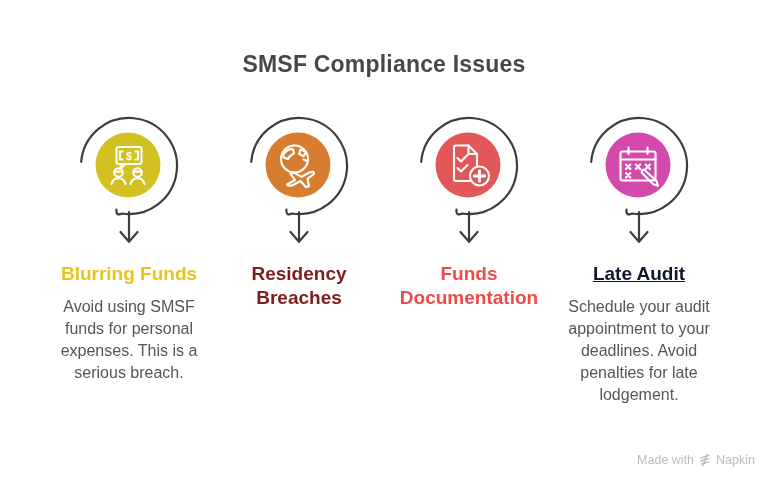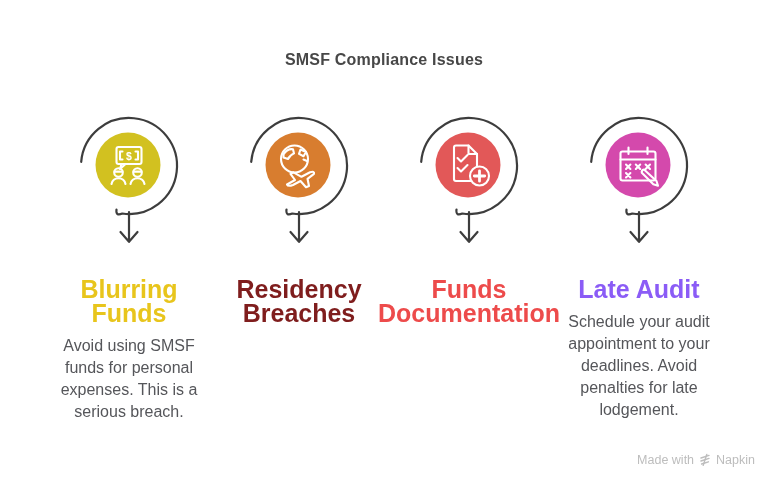--- a/index.html
+++ b/index.html
@@ -2,26 +2,26 @@
 <html><head>
 <meta charset="utf-8">
 <style>
   html,body { margin:0; padding:0; background:#ffffff; }
   .canvas {
     position:relative; width:768px; height:492px; background:#ffffff;
     font-family:"Liberation Sans","DejaVu Sans",sans-serif; overflow:hidden;
   }
   .title {
     position:absolute; top:51px; left:0; width:768px; text-align:center;
-    font-size:16px; font-weight:700; color:#474747; letter-spacing:0.2px;
+    font-size:23px; font-weight:700; color:#474747; letter-spacing:0.2px;
   }
   .columns { position:absolute; top:108px; left:44px; width:680px; display:flex; }
   .column { width:170px; display:flex; flex-direction:column; align-items:center; text-align:center; }
   .decoration { width:140px; height:140px; display:block; }
-  .item-title { margin:29px 0 0; font-size:25px; line-height:24px; font-weight:700; white-space:pre-line; }
+  .item-title { margin:14px 0 0; font-size:19px; line-height:24px; font-weight:700; white-space:pre-line; }
   .item-desc  { margin:10px 0 0; font-size:16px; line-height:22px; color:#55565a; white-space:pre-line; width:172px; }
   .watermark {
     position:absolute; top:453px; right:13px; display:flex; align-items:center; gap:4px;
     color:#bdbdbd; font-size:12.5px; text-decoration:none; cursor:pointer;
   }
   .watermark svg { display:block; }
   .arc-stroke { fill:none; stroke:#3d3d3d; stroke-width:2.2; stroke-linecap:round; stroke-linejoin:round; }
   .icon-stroke { fill:none; stroke:#ffffff; stroke-width:2.1; stroke-linecap:round; stroke-linejoin:round; }
 </style>
 </head>
@@ -102,21 +102,21 @@
           <rect class="icon-stroke" x="51.5" y="43.5" width="35" height="29" rx="2"></rect>
           <path class="icon-stroke" d="M51.5 51.5 h35"></path>
           <path class="icon-stroke" d="M59.5 39.5 v6.5 M78.5 39.5 v6.5"></path>
           <path class="icon-stroke" stroke-width="1.9" d="M57 56.5 l4.4 4.4 M61.4 56.5 l-4.4 4.4"></path>
           <path class="icon-stroke" stroke-width="1.9" d="M66.8 56.5 l4.4 4.4 M71.2 56.5 l-4.4 4.4"></path>
           <path class="icon-stroke" stroke-width="1.9" d="M76.6 56.5 l4.4 4.4 M81 56.5 l-4.4 4.4"></path>
           <path class="icon-stroke" stroke-width="1.9" d="M57 65 l4.4 4.4 M61.4 65 l-4.4 4.4"></path>
           <path class="icon-stroke" d="M75 61.5 L87.5 73 L89 77.8 L84.3 76.3 L72.8 64.8 Q72.3 62 75 61.5 Z"></path>
         </g>
       </svg>
-      <h3 class="item-title" style="color: #8b5cf6;">Late Audit</h3>
+      <h3 class="item-title" style="color: #0f172a; text-decoration: underline;">Late Audit</h3>
       <p class="item-desc">Schedule your audit
 appointment to your
 deadlines. Avoid
 penalties for late
 lodgement.</p>
     </div>
 
   </div>
 
   <div class="watermark">

